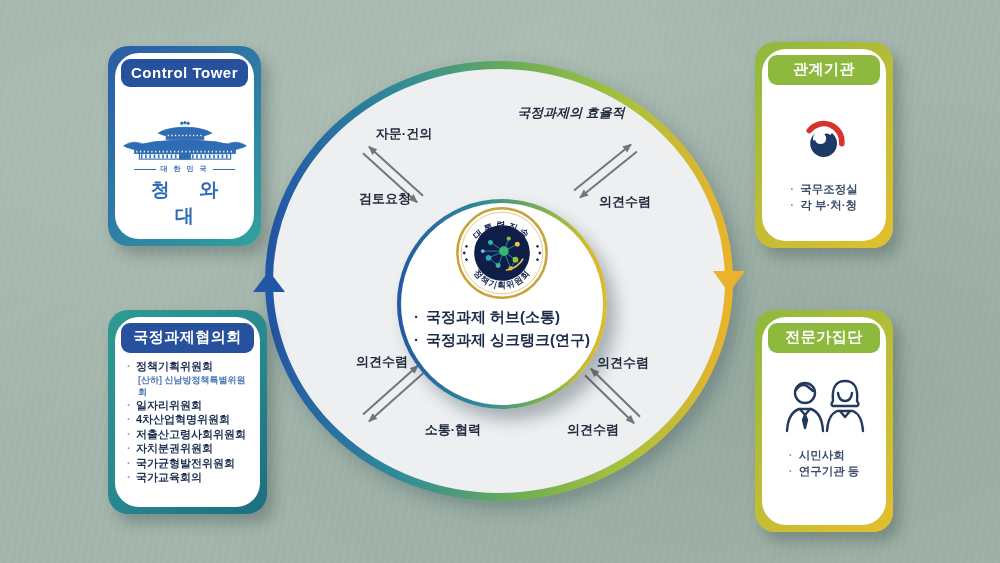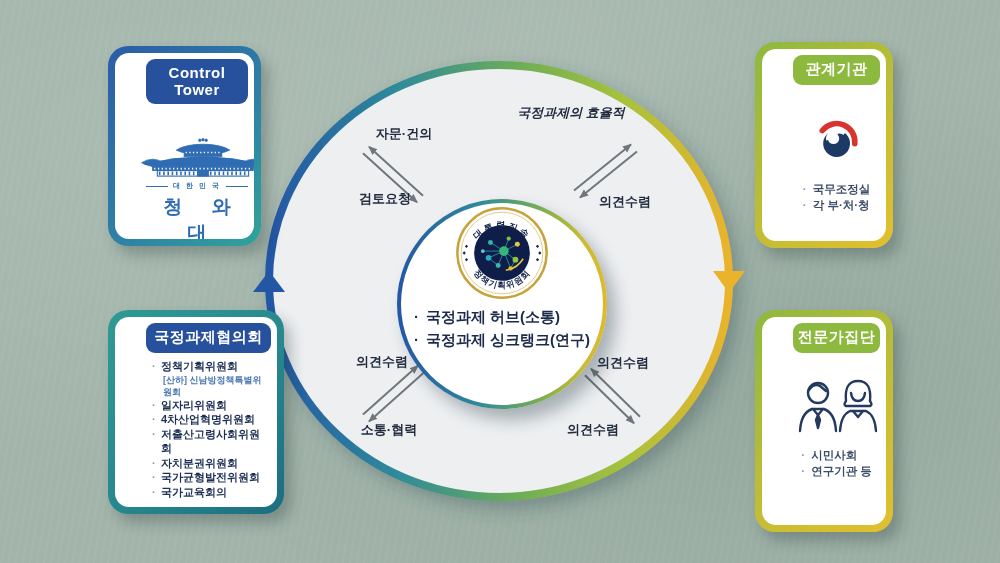--- a/index.html
+++ b/index.html
@@ -9,29 +9,29 @@
     background-image:
       radial-gradient(ellipse at 18% 25%, rgba(255,255,255,.08), transparent 55%),
       radial-gradient(ellipse at 75% 70%, rgba(70,95,85,.14), transparent 60%),
       radial-gradient(ellipse at 55% 10%, rgba(255,255,255,.06), transparent 50%),
       repeating-linear-gradient(100deg, rgba(255,255,255,.035) 0 2px, rgba(0,0,0,0) 2px 7px);
   }
   svg.overlay{position:absolute;left:0;top:0;}
 
   
   .card{position:absolute;border-radius:20px;padding:7px;box-shadow:7px 9px 14px rgba(35,55,55,.30);}
-  .card-inner{background:#fff;border-radius:14px;width:100%;height:100%;overflow:hidden;padding-left:25px;}
+  .card-inner{background:#fff;border-radius:24px;width:100%;height:100%;overflow:hidden;}
   .card-header{margin:6px 6px 4px 6px;border-radius:9px;color:#fff;font-weight:bold;
     text-align:center;padding:5px 0 6px 0;font-size:15px;letter-spacing:.5px;}
   .hdr-blue{background:#27519c;}
   .hdr-green{background:#8cb93e;}
 
   #card-control{left:108px;top:46px;width:153px;height:200px;
     background:linear-gradient(135deg,#2b5ca8 0%,#2e7fa5 55%,#2fa39b 100%);}
-  #card-council{left:108px;top:310px;width:176px;height:204px;
+  #card-council{left:108px;top:310px;width:159px;height:204px;
     background:linear-gradient(135deg,#2f9a94 0%,#27878e 55%,#1b6e80 100%);}
   #card-related{left:755px;top:42px;width:138px;height:206px;
     background:linear-gradient(135deg,#8cb93e 0%,#c1bd35 55%,#e3bf2d 100%);}
   #card-experts{left:755px;top:310px;width:138px;height:222px;
     background:linear-gradient(135deg,#8cb93e 0%,#c1bd35 55%,#e3bf2d 100%);}
 
   
   .bluehouse{display:block;margin:34px auto 0 auto;}
   .bh-caption{display:flex;align-items:center;justify-content:center;gap:5px;margin-top:3px;}
   .bh-caption .rule{width:22px;height:0;border-top:1.5px solid #2f6cb3;}
@@ -69,21 +69,21 @@
   .roles .role::before{content:"·";position:absolute;left:0;font-weight:bold;color:#1c2b4c;}
 
   
   .flow-label{position:absolute;font-size:13px;font-weight:bold;color:#232c3f;
     text-align:center;white-space:nowrap;}
   #lbl-tl-top{left:348px;top:125px;width:112px;}
   #lbl-tl-bottom{left:330px;top:190px;width:110px;}
   #lbl-tr-title{left:496px;top:105px;width:150px;line-height:15.5px;font-style:italic;}
   #lbl-tr-bottom{left:570px;top:193px;width:110px;}
   #lbl-bl-top{left:327px;top:353px;width:110px;}
-  #lbl-bl-bottom{left:334px;top:421px;width:110px;}
+  #lbl-bl-bottom{left:371px;top:421px;width:110px;text-align:right;}
   #lbl-br-top{left:568px;top:354px;width:110px;}
   #lbl-br-bottom{left:538px;top:421px;width:110px;}
 </style>
 </head>
 <body>
 
 <div id="stage">
 
   <svg class="overlay" width="1000" height="563" viewBox="0 0 1000 563">
     <defs>

